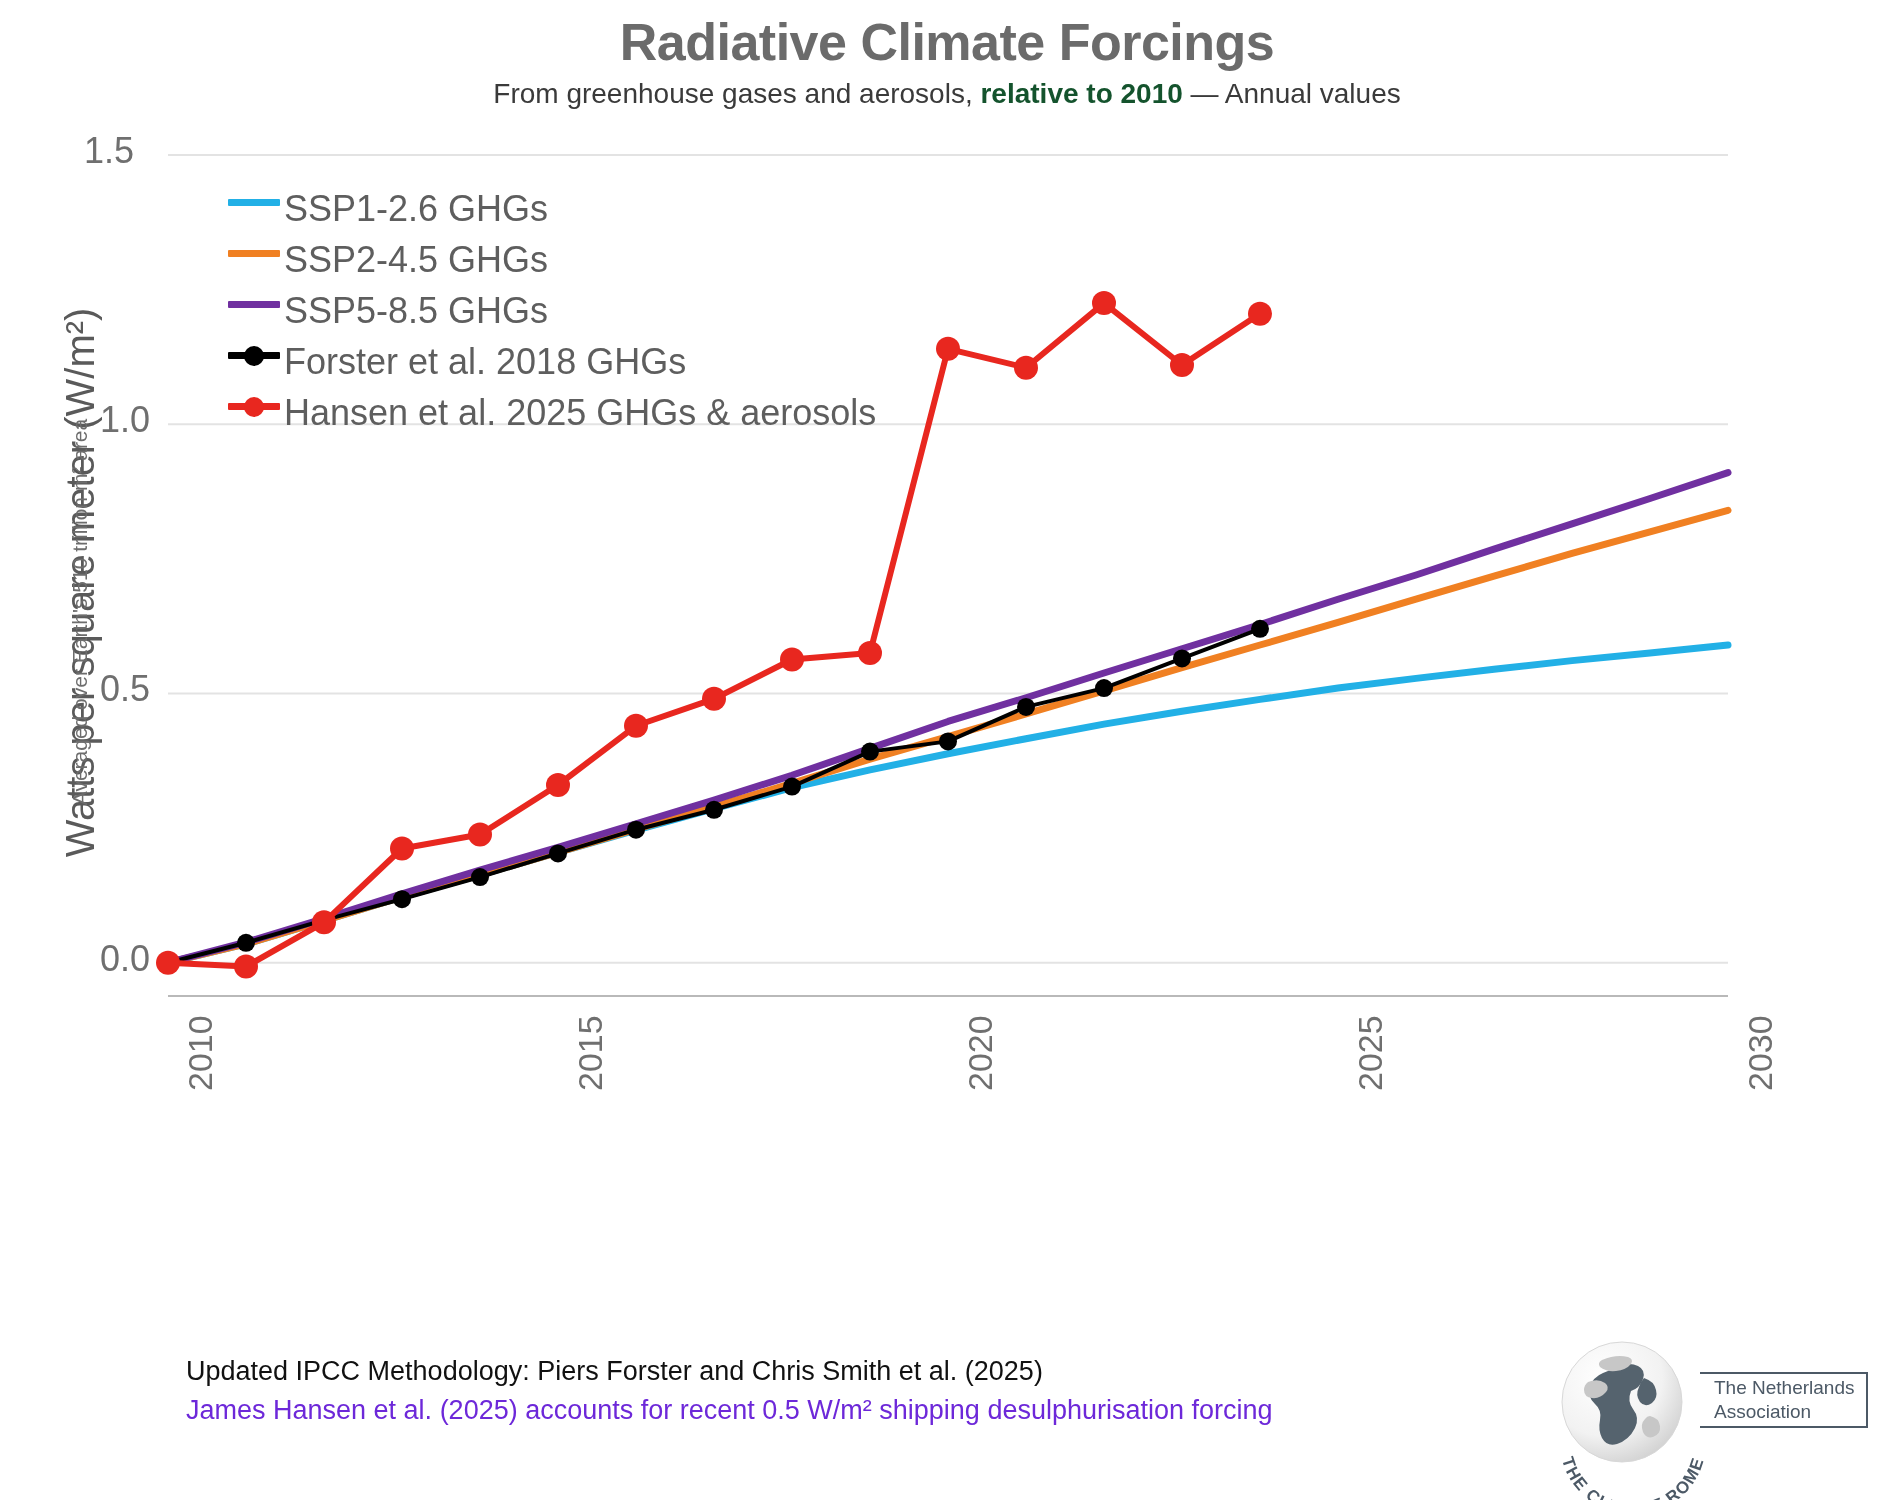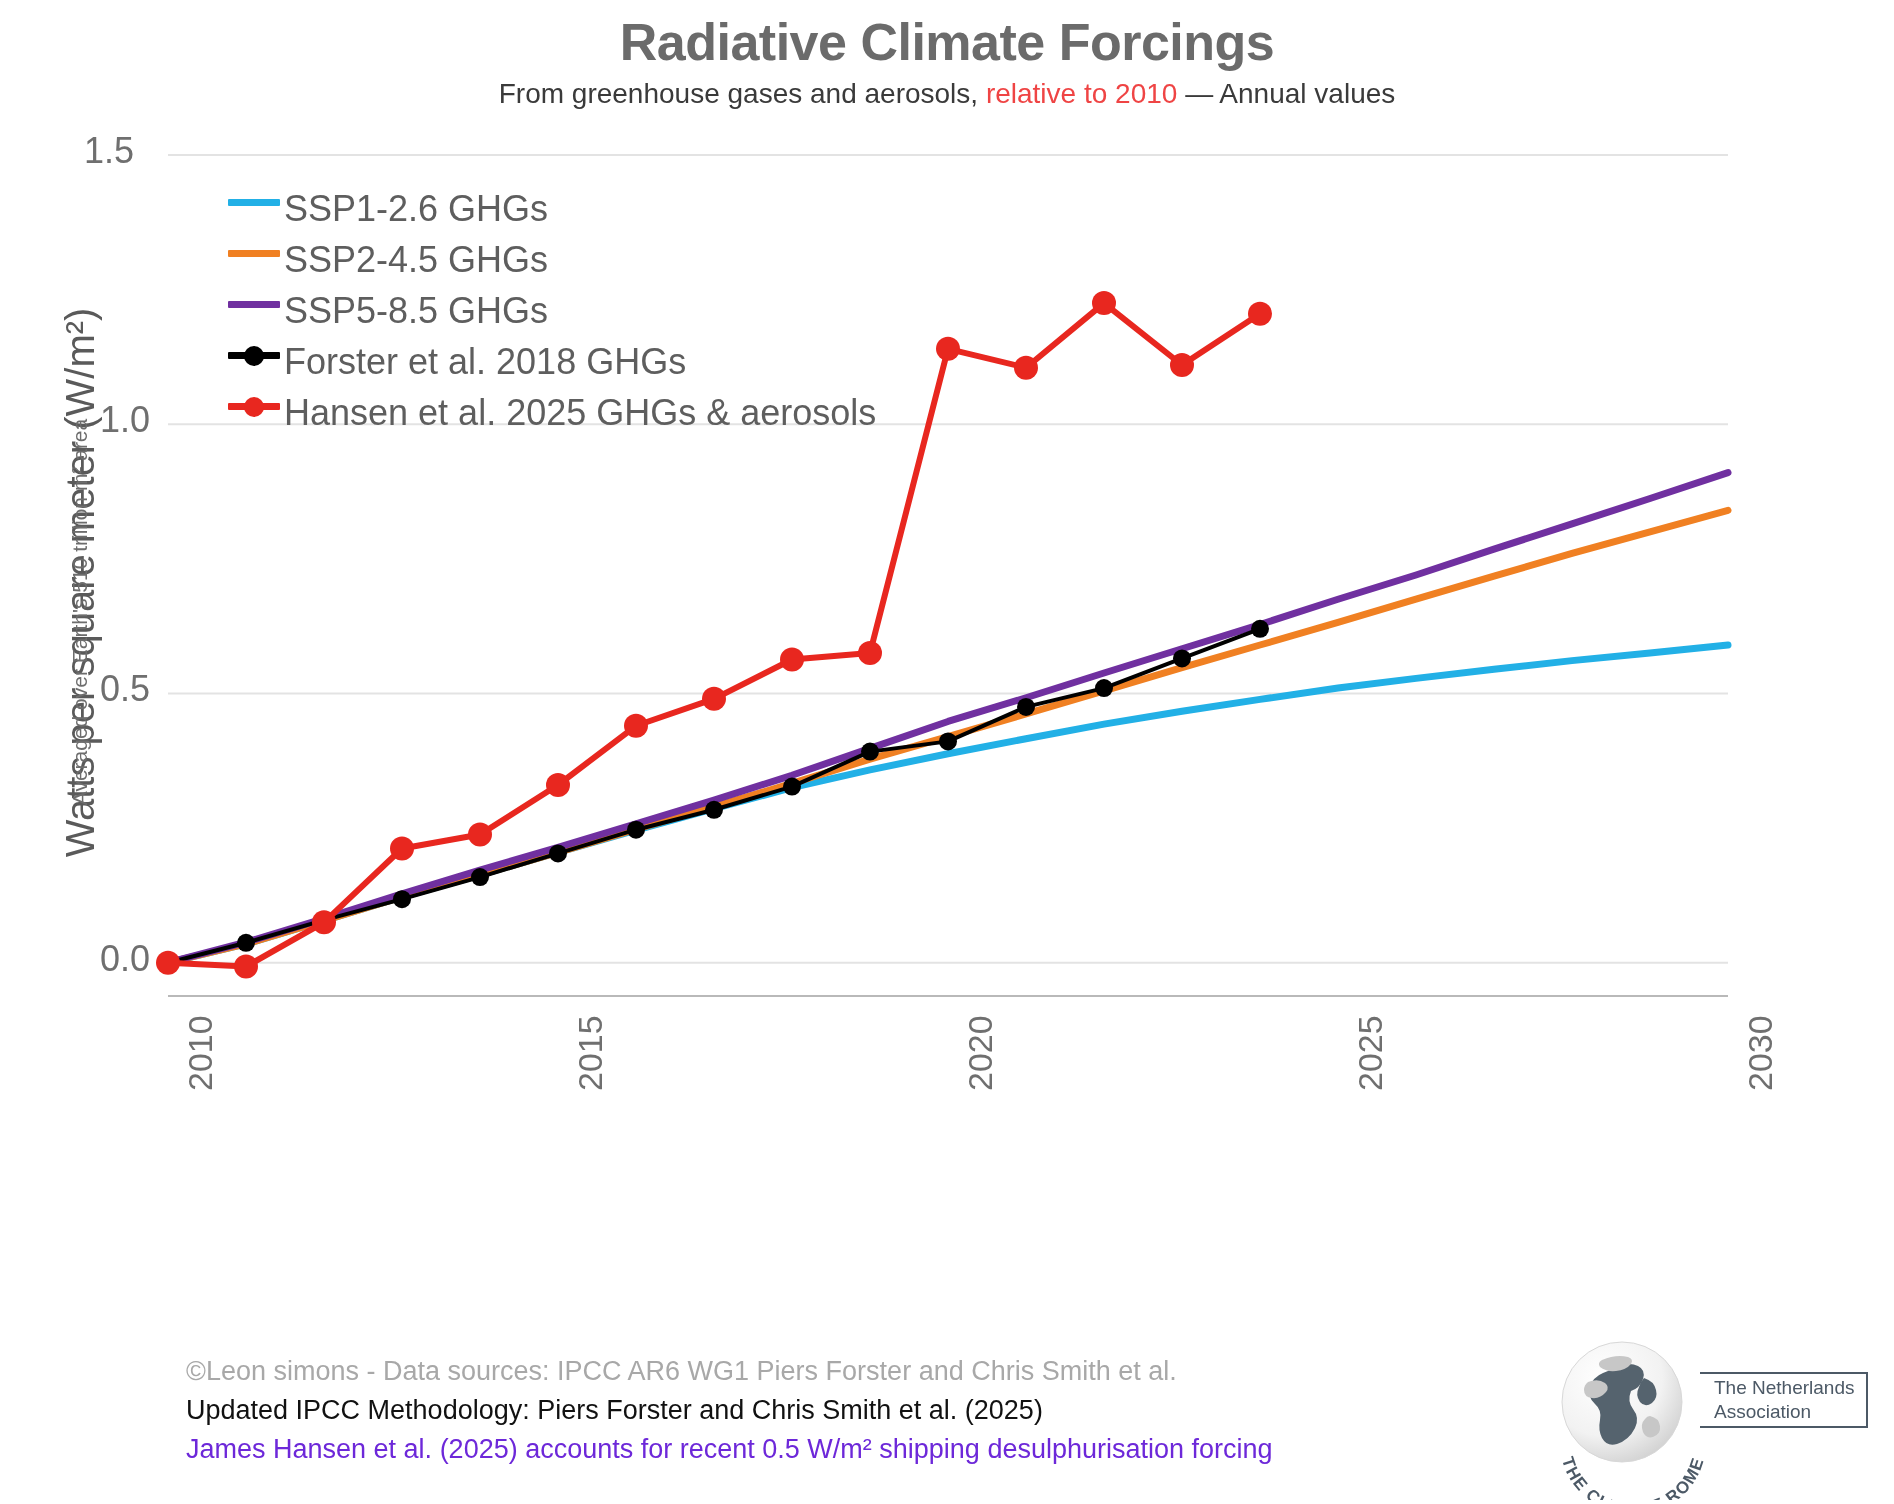--- a/index.html
+++ b/index.html
@@ -7,21 +7,21 @@
 
   
   #chart-title{
     position:absolute;left:0;top:12px;width:1894px;text-align:center;
     font-size:52px;font-weight:bold;color:#6b6b6b;letter-spacing:-0.5px;
   }
   #chart-subtitle{
     position:absolute;left:0;top:78px;width:1894px;text-align:center;
     font-size:28px;color:#3a3a3a;font-weight:400;
   }
-  #chart-subtitle b{font-weight:normal;color:#ef4444;margin-top:40px;}
+  #chart-subtitle b{font-weight:bold;color:#14532d;margin-top:40px;}
 
   
   #y-axis-title{
     position:absolute;left:-330px;top:560px;width:820px;text-align:center;
     transform:rotate(-90deg);transform-origin:center center;
     font-size:40px;color:#5a5a5a;white-space:nowrap;
   }
   #y-axis-subtitle{
     position:absolute;left:-240px;top:600px;width:640px;text-align:center;
     transform:rotate(-90deg);transform-origin:center center;
@@ -179,21 +179,20 @@
     <div class="legend-row">
       <span class="legend-swatch">
         <i style="background: rgb(232, 39, 31);"></i>
         <u style="background: rgb(232, 39, 31);"></u>
       </span>
       <span class="legend-label">Hansen et al. 2025 GHGs &amp; aerosols</span>
     </div>
   </div>
 
 <div id="footer">
-  <div class="footer-line" id="footer-credit">©Leon simons - Data sources: IPCC AR6 WG1 Piers Forster and Chris Smith et al.</div>
   <div class="footer-line" id="footer-method">Updated IPCC Methodology: Piers Forster and Chris Smith et al. (2025)</div>
   <div class="footer-line" id="footer-hansen">James Hansen et al. (2025) accounts for recent 0.5 W/m² shipping desulphurisation forcing</div>
 </div>
 
 <div id="logo">
   <svg id="club-arc" viewBox="0 0 170 170">
     <defs>
       <path id="arcpath" d="M 12,112 A 72,72 0 0 0 158,112" fill="none"></path>
     </defs>
     <text font-size="17" font-weight="bold" fill="#4c5966" font-family="'Liberation Sans',sans-serif" letter-spacing="1.5">

